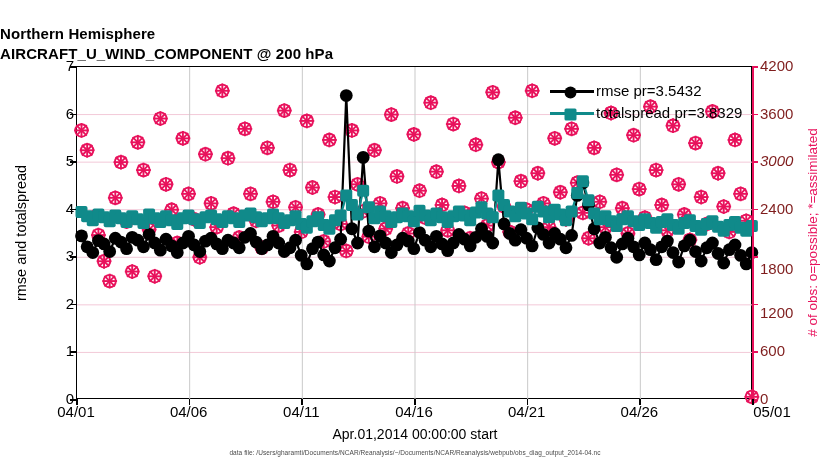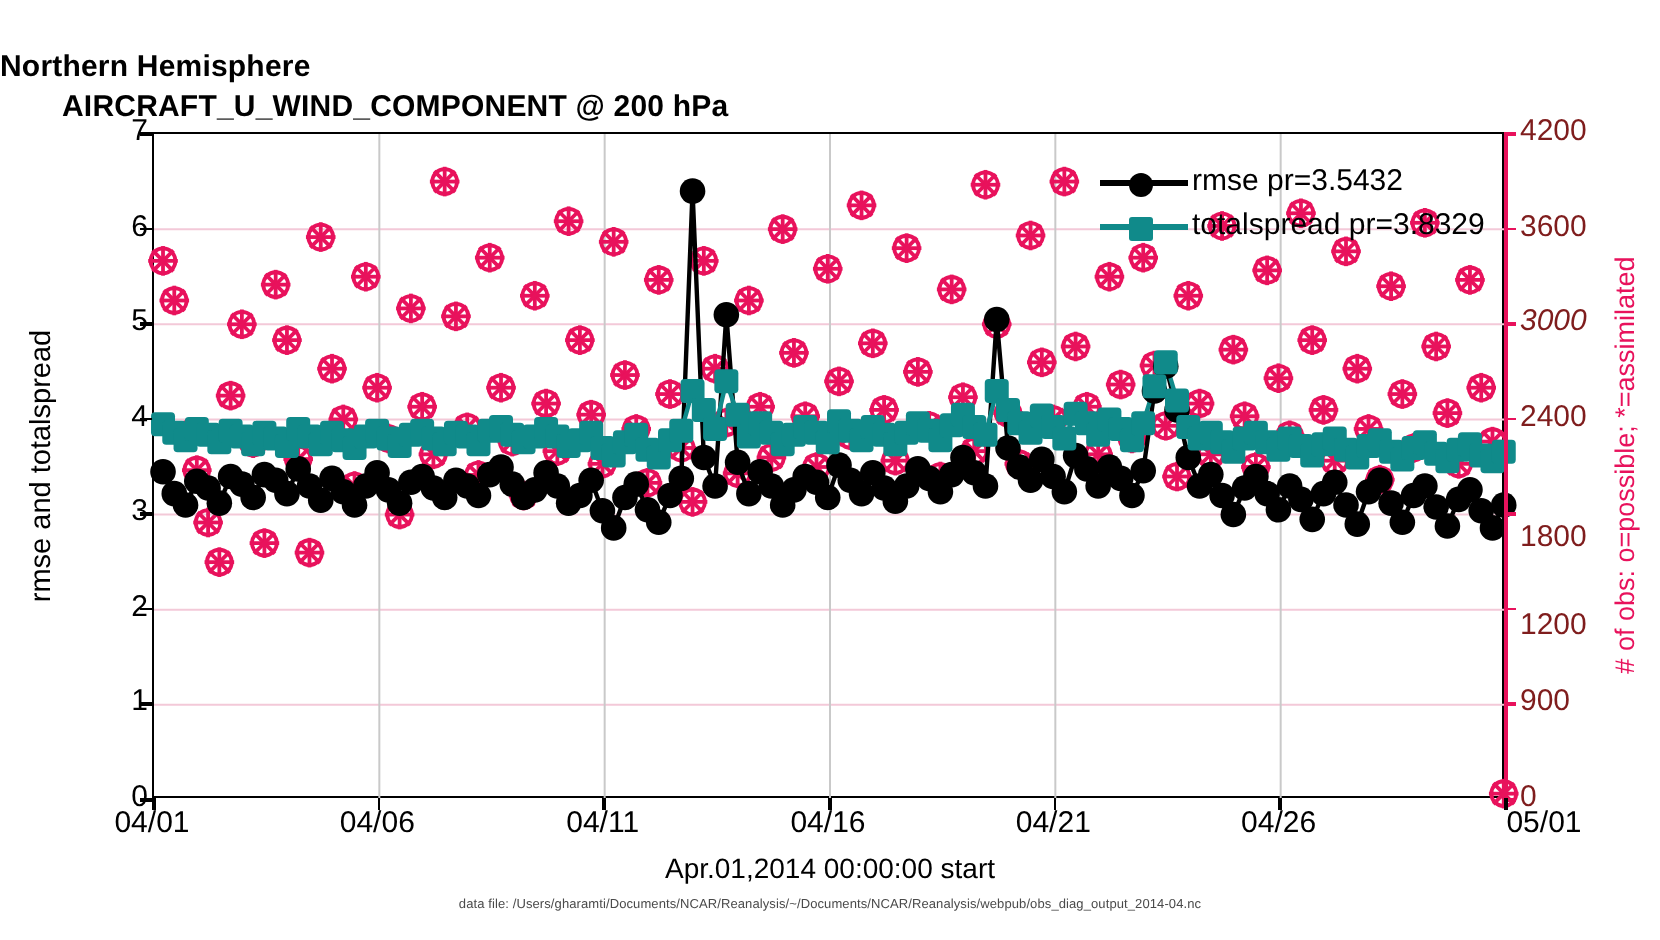--- a/index.html
+++ b/index.html
@@ -2,21 +2,21 @@
 <html><head>
 <meta charset="utf-8">
 <style>
   html,body{margin:0;padding:0;background:#ffffff;}
   body{width:830px;height:470px;overflow:hidden;
        font-family:"Liberation Sans", sans-serif;color:#000;}
   #root{position:relative;width:830px;height:470px;}
 
   .title-block{position:absolute;left:0;top:24px;width:714px;text-align:left;
     font-weight:bold;font-size:15px;line-height:20px;letter-spacing:.1px;}
-  .title-block .l2{font-size:15px;padding-left:31px;}
+  .title-block .l2{font-size:15px;}
 
   .plotbox{position:absolute;left:76px;top:66px;width:676px;height:333px;
     border:1.6px solid #000;box-sizing:border-box;background:#fff;}
 
   
   .ytick{position:absolute;right:756px;width:60px;text-align:right;
     font-size:15px;line-height:15px;transform:translateY(-8px);}
   .ytickmark{position:absolute;left:-6px;width:6px;height:1.6px;background:#000;}
   .ylabel{position:absolute;left:10px;top:66px;height:333px;width:22px;
     display:flex;align-items:center;justify-content:center;}
@@ -1184,21 +1184,21 @@
       <div class="ytick" style="top: 161.143px;">5</div>
       <div class="ytickmark" style="position: absolute; left: 70px; top: 161.143px;"></div>
       <div class="ytick" style="top: 113.571px;">6</div>
       <div class="ytickmark" style="position: absolute; left: 70px; top: 113.571px;"></div>
       <div class="ytick" style="top: 66px;">7</div>
       <div class="ytickmark" style="position: absolute; left: 70px; top: 66px;"></div>
     </div>
   <div id="y2ticks">
       <div class="ytick-r" style="top: 399px;">0</div>
       <div class="ytickmark-r" style="position: absolute; left: 752px; top: 399px; width: 6px; height: 1.6px; background: rgb(232, 18, 92);"></div>
-      <div class="ytick-r" style="top: 351.429px;">900</div>
+      <div class="ytick-r" style="top: 351.429px;">600</div>
       <div class="ytickmark-r" style="position: absolute; left: 752px; top: 351.429px; width: 6px; height: 1.6px; background: rgb(232, 18, 92);"></div>
       <div class="ytick-r" style="top: 313px;">1200</div>
       <div class="ytickmark-r" style="position: absolute; left: 752px; top: 303.857px; width: 6px; height: 1.6px; background: rgb(232, 18, 92);"></div>
       <div class="ytick-r" style="top: 269px;">1800</div>
       <div class="ytickmark-r" style="position: absolute; left: 752px; top: 256.286px; width: 6px; height: 1.6px; background: rgb(232, 18, 92);"></div>
       <div class="ytick-r" style="top: 208.714px;">2400</div>
       <div class="ytickmark-r" style="position: absolute; left: 752px; top: 208.714px; width: 6px; height: 1.6px; background: rgb(232, 18, 92);"></div>
       <div class="ytick-r" style="top: 161.143px; font-style: italic;">3000</div>
       <div class="ytickmark-r" style="position: absolute; left: 752px; top: 161.143px; width: 6px; height: 1.6px; background: rgb(232, 18, 92);"></div>
       <div class="ytick-r" style="top: 113.571px;">3600</div>

